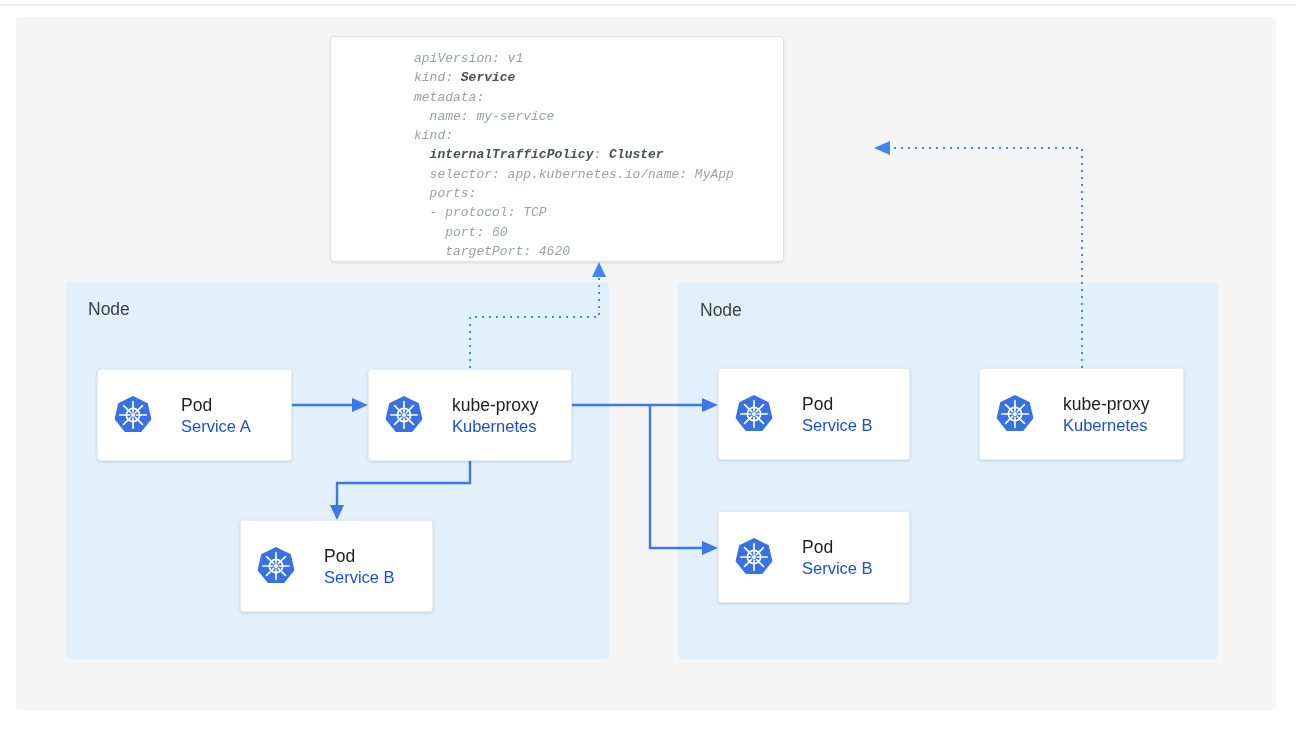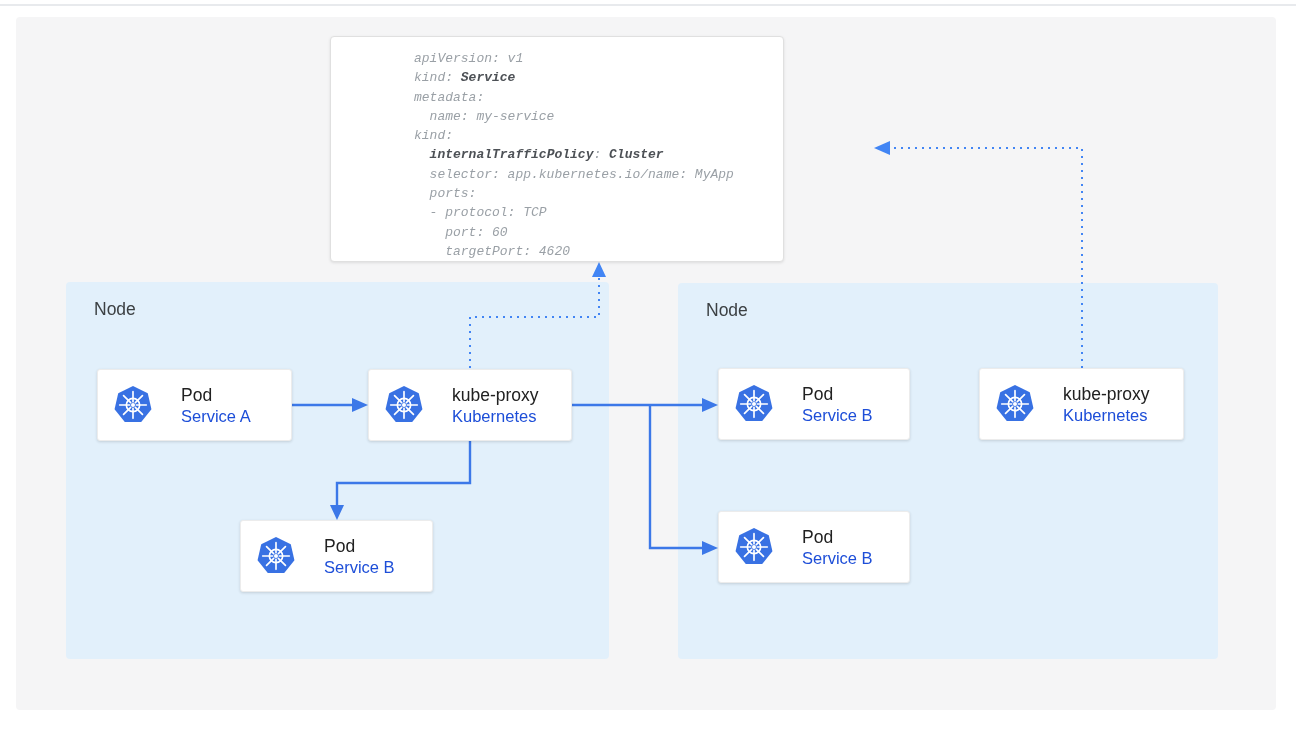--- a/index.html
+++ b/index.html
@@ -20,21 +20,21 @@
   }
   .node {
     position: absolute;
     background: #e2f0fb;
     border-radius: 4px;
     z-index: 1;
   }
   .node-left  { left: 50px;  top: 265px; width: 543px; height: 377px; }
   .node-right { left: 662px; top: 266px; width: 540px; height: 376px; }
   .node-label {
-    position: absolute; left: 28px; top: 17px;
+    position: absolute; left: 22px; top: 17px;
     font-size: 17.5px; color: #3c4043;
   }
   .connectors {
     position: absolute; left: 0; top: 0; width: 1260px; height: 693px;
     z-index: 2; pointer-events: none;
   }
   .yaml-box {
     position: absolute; left: 314px; top: 19px; width: 454px; height: 226px;
     background: #ffffff;
     border: 1px solid #e0e0e0;
@@ -46,21 +46,21 @@
     position: absolute; left: 83px; top: 12px; right: 8px;
     font-family: "Liberation Mono", monospace;
     font-style: italic;
     font-size: 13px;
     line-height: 19.3px;
     color: #9aa0a6;
   }
   .yaml-code div { white-space: pre; }
   .yaml-code .b { font-weight: 700; color: #4d5156; }
   .card {
-    position: absolute; height: 72px;
+    position: absolute; height: 92px;
     background: #ffffff;
     border: 1px solid #ececec;
     border-radius: 3px;
     box-shadow: 0 1px 3px rgba(0,0,0,0.14);
     display: flex; align-items: center;
     padding-left: 15px;
     z-index: 3;
   }
   .card .k8s-icon { width: 40px; height: 40px; flex: 0 0 40px; }
   .card .card-text { margin-left: 28px; display: flex; flex-direction: column; }

